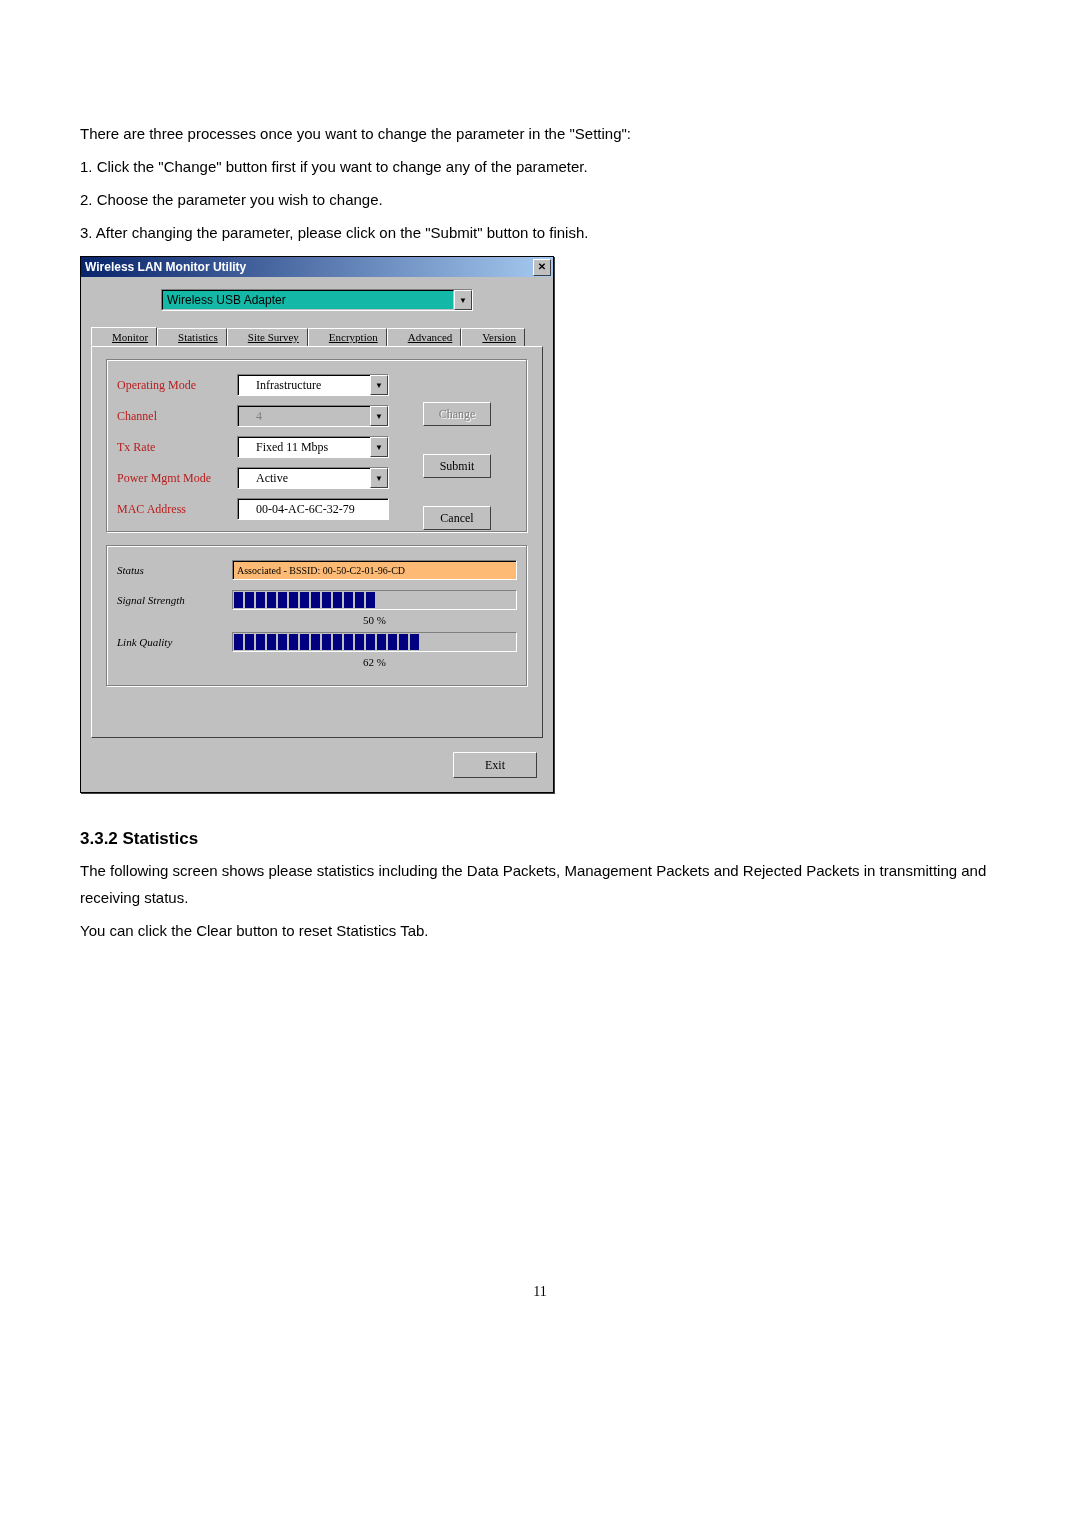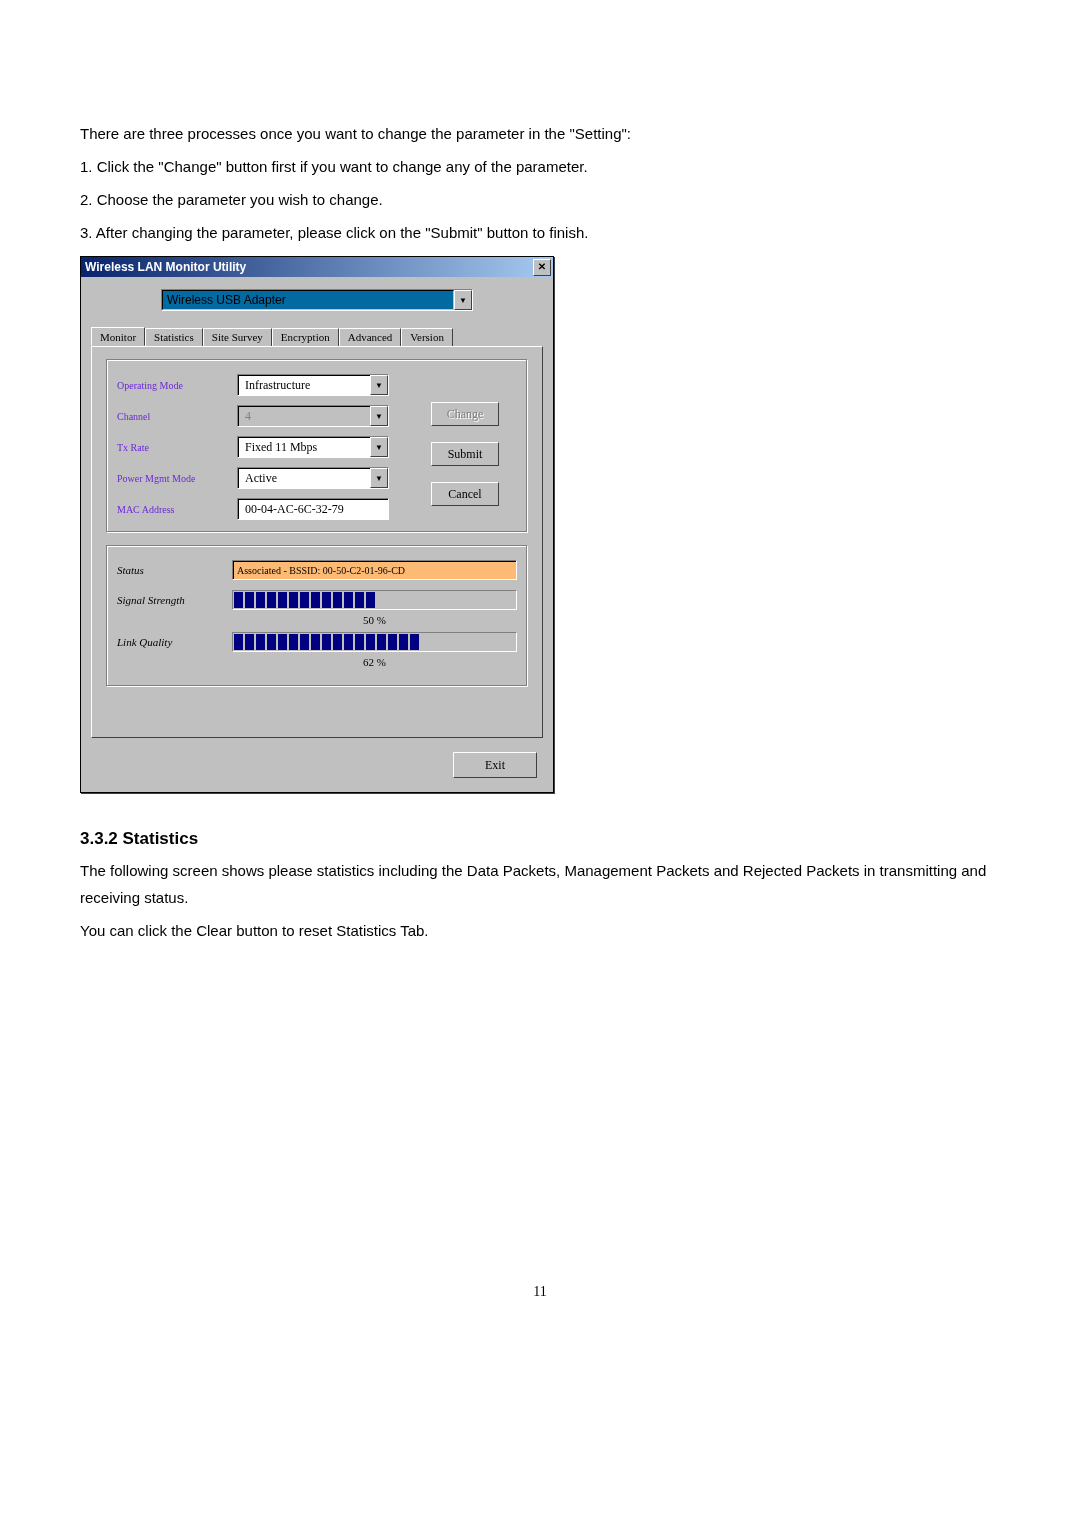--- a/index.html
+++ b/index.html
@@ -56,21 +56,21 @@
   }
   .adapter-row {
     padding: 12px 0 8px 0;
     display: flex;
     justify-content: center;
   }
   .adapter-select {
     width: 310px;
     height: 20px;
     display: flex;
-    background: #0369a1;
+    background: #14b8a6;
     border-top: 1px solid #808080;
     border-left: 1px solid #808080;
     border-right: 1px solid #fff;
     border-bottom: 1px solid #fff;
   }
   .adapter-select .inner {
     border-top: 1px solid #000;
     border-left: 1px solid #000;
     border-right: 1px solid #c0c0c0;
     border-bottom: 1px solid #c0c0c0;
@@ -97,27 +97,28 @@
     margin: 8px 10px 0 10px;
     position: relative;
     height: 415px;
   }
   .tab-strip {
     display: flex;
     font-size: 11px;
     font-family: "MS Sans Serif", Tahoma;
   }
   .tab {
-    padding: 2px 8px 2px 8px;
+    padding: 2px 8px 2px 20px;
     border-top: 1px solid #fff;
     border-left: 1px solid #fff;
     border-right: 1px solid #404040;
     background: #c0c0c0;
     position: relative;
     top: 1px;
+    text-decoration: underline;
   }
   .tab.active {
     border-bottom: 1px solid #c0c0c0;
     z-index: 5;
     position: relative;
     top: 0;
     padding-top: 3px;
   }
   .tab-panel {
     border-top: 1px solid #fff;
@@ -136,22 +137,22 @@
     margin: 12px 14px 0 14px;
     padding: 14px 10px 12px 10px;
   }
   .form-row {
     display: flex;
     align-items: center;
     margin-bottom: 9px;
   }
   .flabel {
     width: 120px;
-    font-size: 10px;
-    color: #6d28d9;
+    font-size: 12px;
+    color: #b91c1c;
     font-family: "MS Sans Serif", Tahoma;
   }
   .finput-wrap {
     width: 150px;
     height: 20px;
     background: #fff;
     border-top: 1px solid #808080;
     border-left: 1px solid #808080;
     border-right: 1px solid #fff;
     border-bottom: 1px solid #fff;
@@ -160,31 +161,31 @@
   .finput-wrap.disabled {
     background: #c0c0c0;
   }
   .finput-wrap .fin {
     flex: 1;
     border-top: 1px solid #000;
     border-left: 1px solid #000;
     display: flex;
     align-items: center;
     font-size: 12px;
-    padding-left: 6px;
+    padding-left: 17px;
     font-family: "MS Sans Serif", Tahoma;
   }
   .finput-wrap .fin.gray { color: #808080;}
   .side-btns {
     position: absolute;
-    right: 28px;
+    right: 36px;
     top: 42px;
     display: flex;
     flex-direction: column;
-    gap: 16px;
+    gap: 28px;
   }
   .winbtn {
     width: 66px;
     height: 22px;
     font-size: 12px;
     font-family: "MS Sans Serif", Tahoma;
     background: #c0c0c0;
     border-top: 1px solid #fff;
     border-left: 1px solid #fff;
     border-right: 1px solid #404040;

